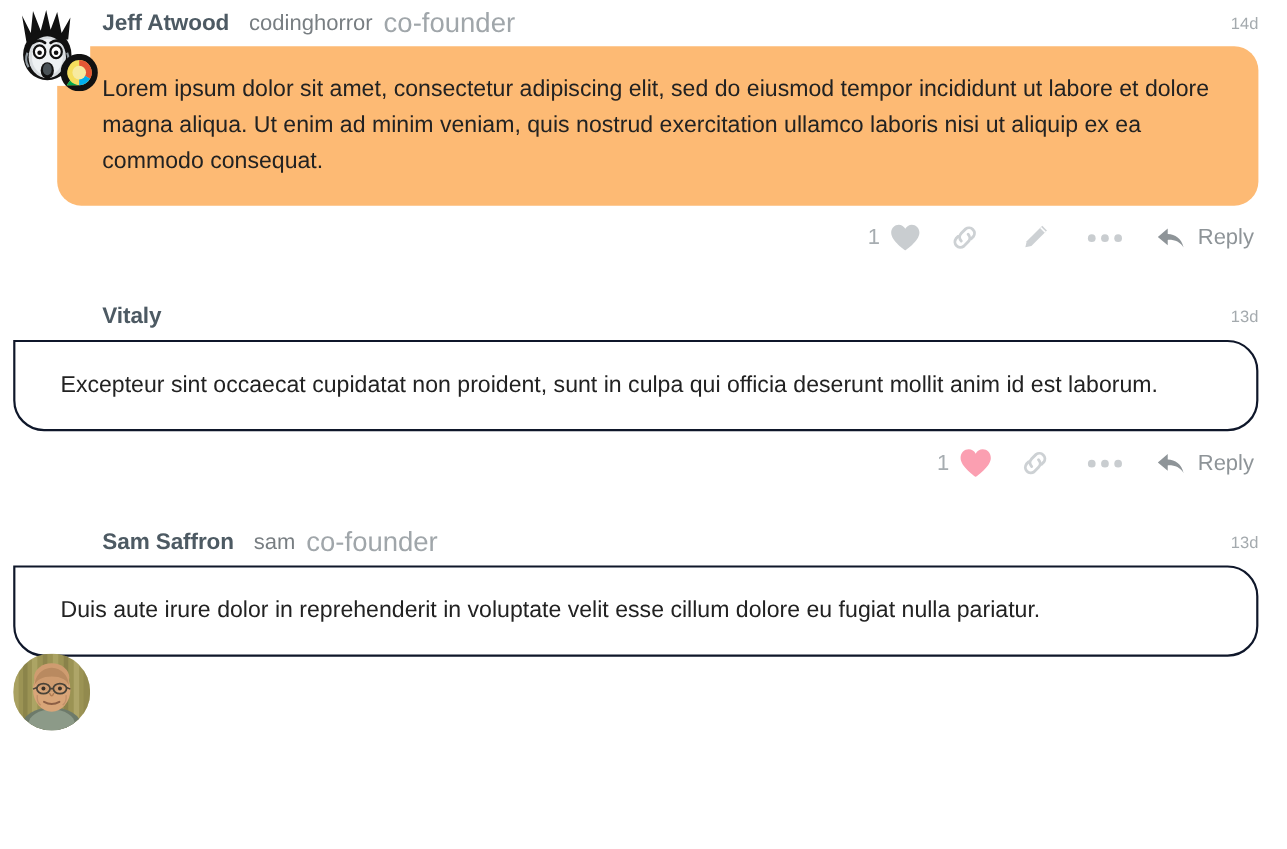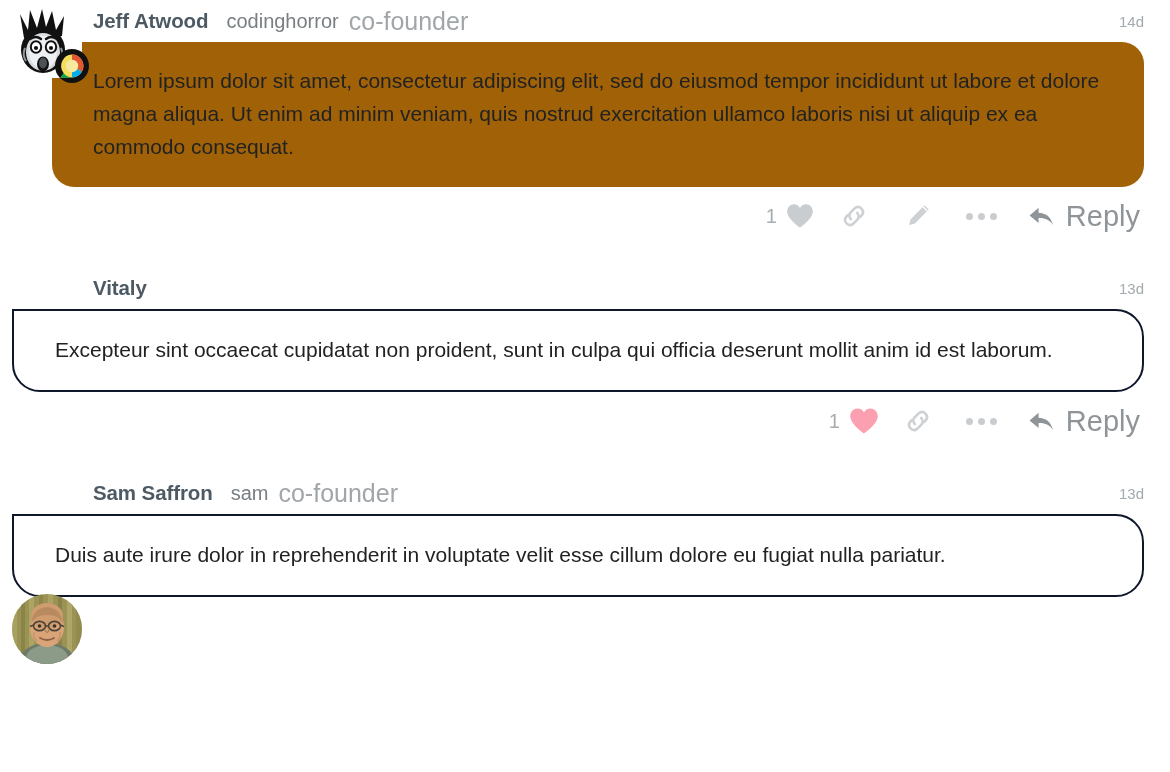--- a/index.html
+++ b/index.html
@@ -81,21 +81,21 @@
   
   .bubble {
     margin-left: 52px;
     margin-right: 26px;
     padding: 22px 33px 24px 41px;
     font-size: 21px;
     line-height: 33px;
     color: #222222;
   }
   .bubble.highlight {
-    background: #a16207;
+    background: #fdba74;
     border-radius: 0 22px 22px 22px;
   }
   .bubble.plain {
     background: #ffffff;
     border: 2px solid #0f172a;
     border-radius: 0 28px 28px 28px;
     margin-left: 12px;
   }
 
   
@@ -126,21 +126,21 @@
   .reply-btn {
     display: flex;
     align-items: center;
     gap: 11px;
     height: 46px;
     padding-left: 14px;
     padding-right: 4px;
     cursor: pointer;
   }
   .reply-label {
-    font-size: 29px;
+    font-size: 20px;
     color: #8e9498;
     line-height: 1;
     text-align: right;
   }
   .dots {
     display: flex;
     align-items: center;
     gap: 5px;
   }
   .dots i {

